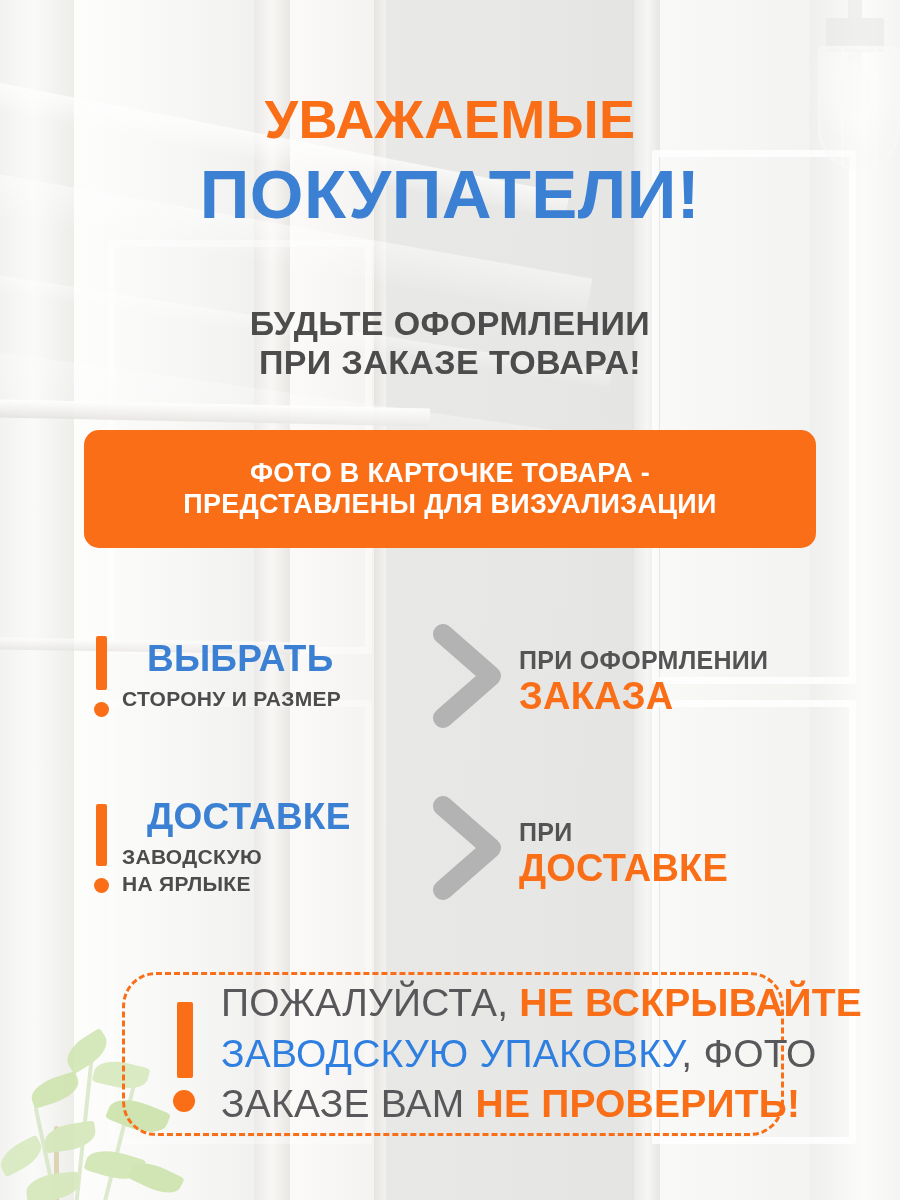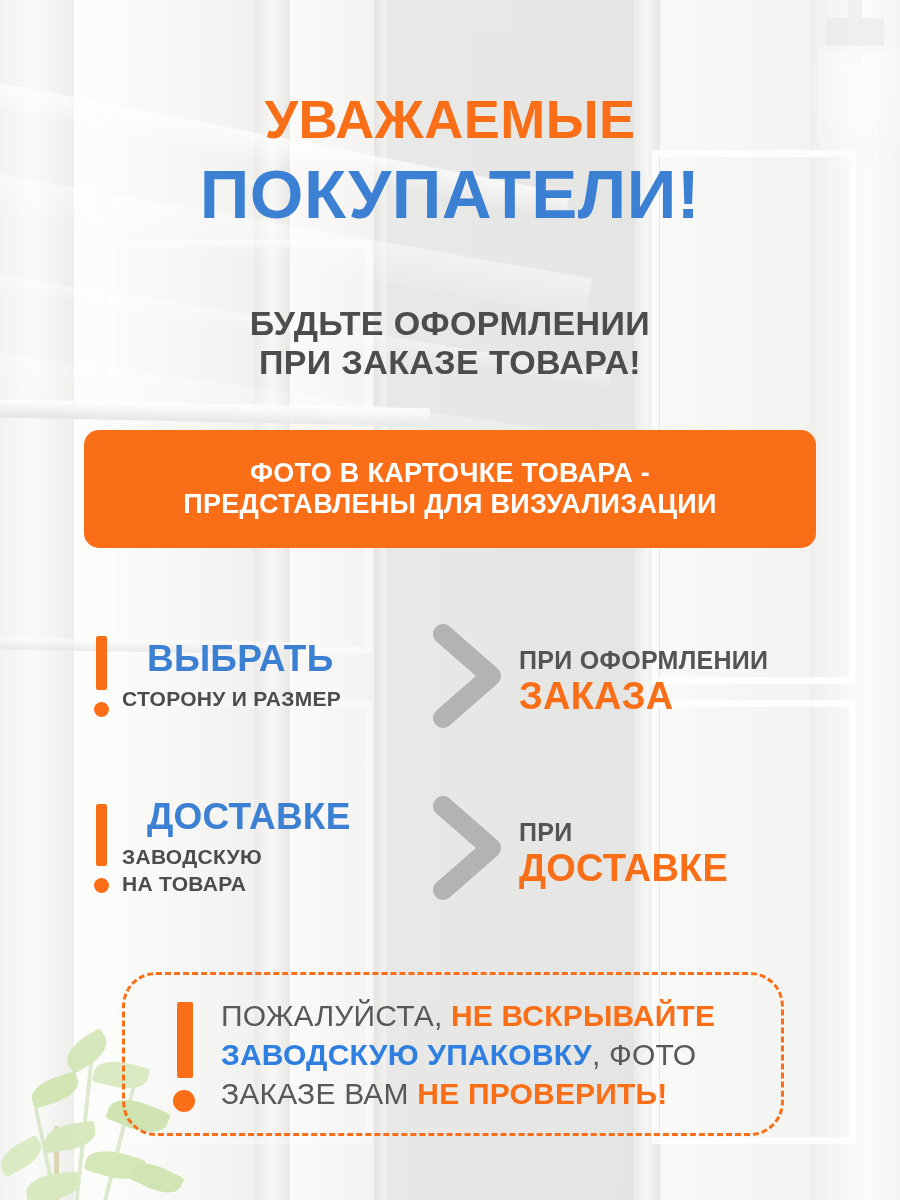--- a/index.html
+++ b/index.html
@@ -211,25 +211,25 @@
     position: absolute; left: 6px; top: 8px; width: 16px; height: 76px;
     background: #f96e16; border-radius: 2px;
   }
   .notice-excl .nd {
     position: absolute; left: 2px; top: 96px; width: 22px; height: 22px;
     background: #f96e16; border-radius: 50%;
   }
   .notice-text {
     flex: 1; margin-left: 16px; padding-right: 18px;
     line-height: 1.30;
-    font-size: 30px; font-weight: 400; letter-spacing: 0.2px;
+    font-size: 39px; font-weight: 400; letter-spacing: 0.2px;
     color: #58585a;
   }
   .notice-text .or { color: #f96e16; font-weight: 800; }
-  .notice-text .bl { color: #2e7fe0; font-weight: 700; }
+  .notice-text .bl { color: #2e7fe0; font-weight: 400; }
   .notice-text .line { display: block; white-space: nowrap; }
 </style>
 </head>
 <body>
 
 <div class="poster">
 
   <div class="bg">
     <div class="bg-band b1"></div>
     <div class="bg-band b2"></div>
@@ -321,21 +321,21 @@
 
     <div class="step step-2">
       <div class="excl excl-2">
         <div class="excl-bar"></div>
         <div class="excl-dot"></div>
       </div>
       <div class="step-left">
         <span class="big">ДОСТАВКЕ</span>
         <span class="small">
           <i>ЗАВОДСКУЮ</i>
-          <i>НА ТОВАРА</i>
+          <i>НА ЯРЛЫКЕ</i>
         </span>
       </div>
       <div class="chev">
         <svg width="86" height="112" viewBox="0 0 86 112" aria-hidden="true">
           <polyline points="16,14 64,56 16,98" fill="none" stroke="#b3b3b3" stroke-width="20" stroke-linecap="round" stroke-linejoin="round"></polyline>
         </svg>
       </div>
       <div class="step-right">
         <span class="top">ПРИ</span>
         <span class="bot">ДОСТАВКЕ</span>

